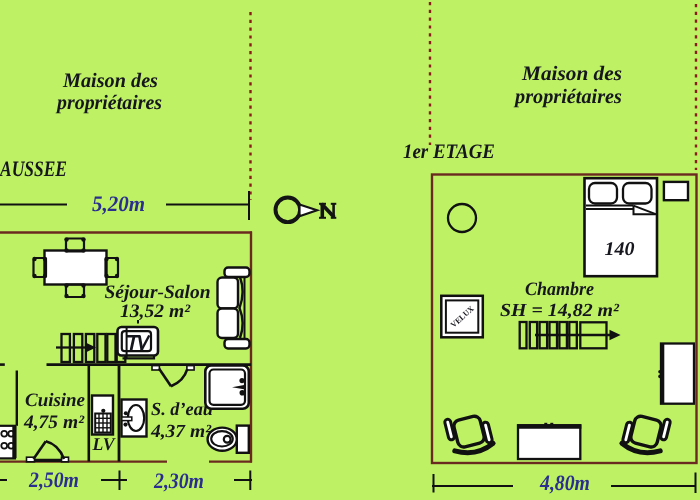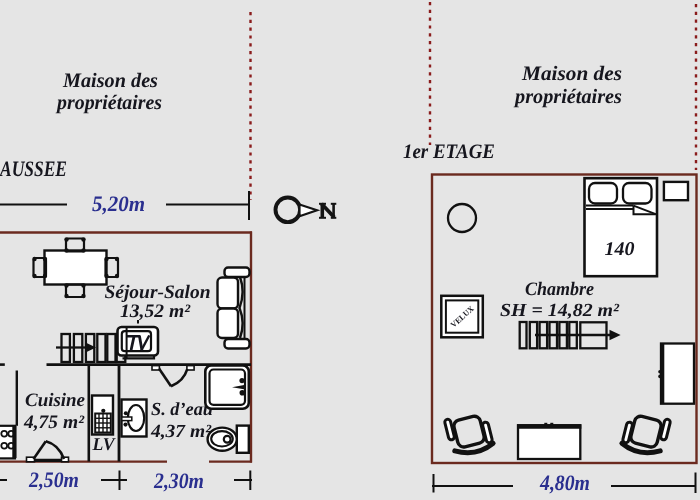--- a/index.html
+++ b/index.html
@@ -1,16 +1,16 @@
 <!DOCTYPE html>
 <html><head>
 <meta charset="utf-8">
 <style>
   html,body{margin:0;padding:0;background:#ffffff;}
-  #page{width:700px;height:500px;position:relative;overflow:hidden;background:#e5e5e5;}
+  #page{width:700px;height:500px;position:relative;overflow:hidden;background:#bef264;}
   svg text{font-family:"Liberation Serif",serif;text-rendering:geometricPrecision;}
 </style>
 </head>
 <body>
 <div id="page">
 <svg width="700" height="500" viewBox="0 0 700 500">
 <defs>
 
 <g id="chair">
   <rect x="-13" y="-13.5" width="27" height="27.5" rx="6" fill="none" stroke="#111" stroke-width="3.4"></rect>

